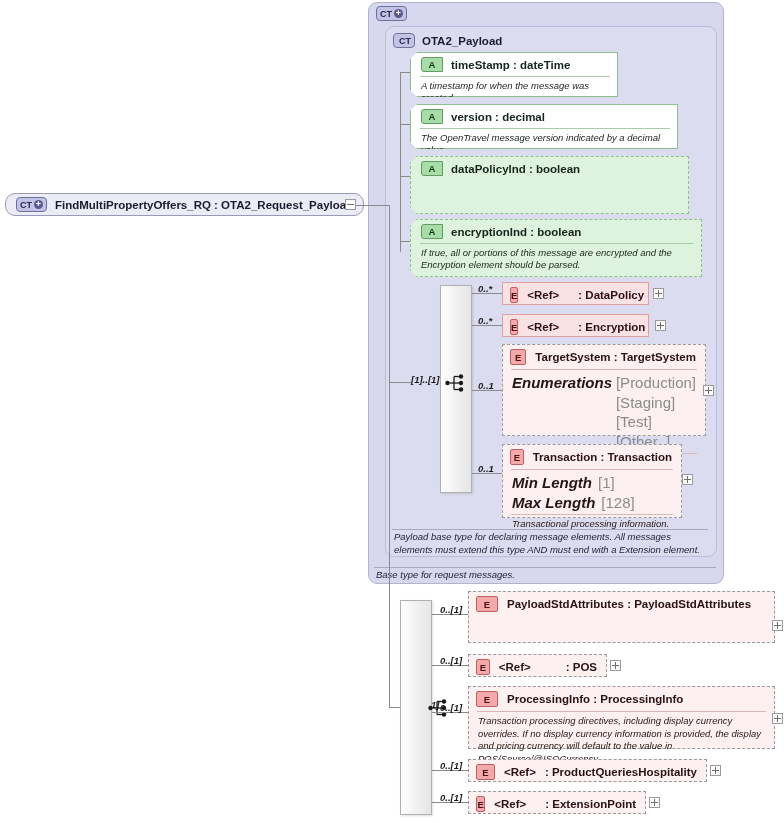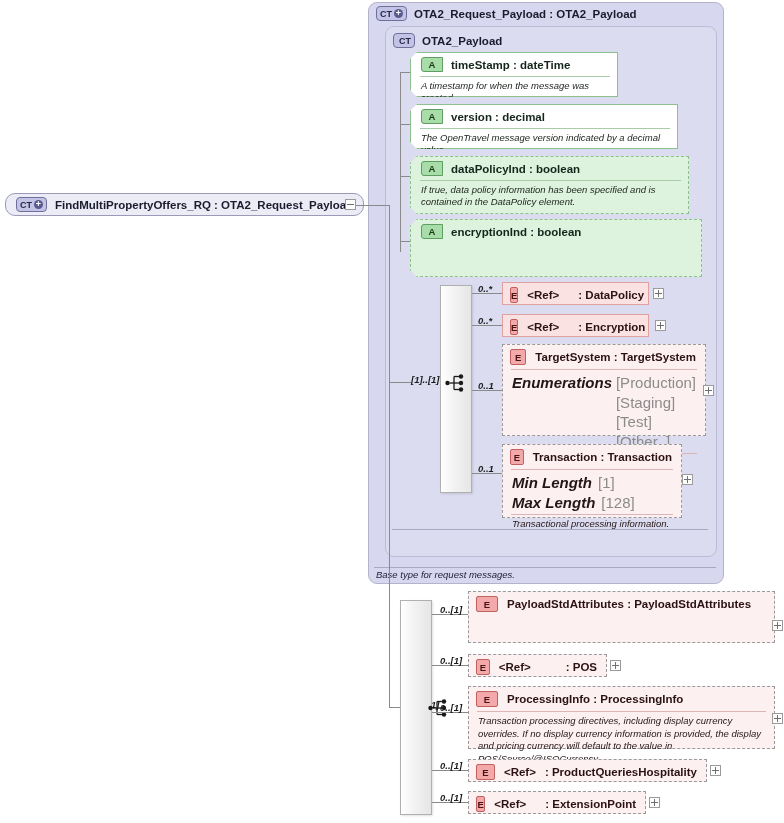--- a/index.html
+++ b/index.html
@@ -173,33 +173,34 @@
 <body>
 
 <div id="canvas">
 
   <div class="ct-box" style="left:368px; top:2px; width:356px; height:582px;"></div>
   <div class="ct-title" style="left:376px; top:6px;">
     <span class="badge ct-plus">
       <span>CT</span>
         <span class="plusglyph">+</span>
     </span>
-    <span>OTA2_Request_Payload : OTA2_Payload</span>
   </div>
   <div class="ct-doc-rule" style="left:374px; top:567px; width:342px;"></div>
   <div class="ct-doc" style="left:376px; top:569px; width:340px;">Base type for request messages.</div>
 
   <div class="ct-box inner" style="left:385px; top:26px; width:332px; height:531px;"></div>
   <div class="ct-title" style="left:393px; top:33px;">
     <span class="badge">
         <span>CT</span>
       </span>
     <span>OTA2_Payload</span>
   </div>
   <div class="ct-doc-rule" style="left:392px; top:529px; width:316px;"></div>
+  <div class="ct-doc" style="left:394px; top:531px; width:315px;">Payload base type for declaring message elements. All messages
+elements must extend this type AND must end with a Extension element.</div>
 
   <div class="root-node" style="left:5px; top:193px;">
     <span class="badge ct-plus">
       <span>CT</span>
         <span class="plusglyph">+</span>
     </span>
     <span>FindMultiPropertyOffers_RQ : OTA2_Request_Payload</span>
   </div>
   <div class="pm-box" style="left:345px; top:199px;"></div>
 
@@ -228,28 +229,28 @@
       <span>version   : decimal</span>
     </div>
     <div class="attr-doc">The OpenTravel message version indicated by a decimal value.</div>
   </div>
 
   <div class="attr-box dashed" style="left:410px; top:156px; width:279px; height:58px;">
     <div class="attr-head">
       <span class="attr-badge">A</span>
       <span>dataPolicyInd : boolean</span>
     </div>
-    <div class="attr-doc">If true, data policy information has been specified and is contained in the DataPolicy element.</div>
   </div>
 
   <div class="attr-box dashed" style="left:410px; top:219px; width:292px; height:58px;">
     <div class="attr-head">
       <span class="attr-badge">A</span>
       <span>encryptionInd : boolean</span>
     </div>
+    <div class="attr-doc">If true, all or portions of this message are encrypted and the Encryption element should be parsed.</div>
   </div>
 
   <div class="card" style="left:411px; top:374px;">[1]..[1]</div>
   <div class="seq-bar" style="left:440px; top:285px; width:32px; height:208px;"></div>
   <svg class="seq-icon" style="left:445px; top:373px;" viewBox="0 0 22 20">
     <circle cx="2.5" cy="10" r="2.2" fill="#1a1a1a"></circle>
     <line x1="4.5" y1="10" x2="9" y2="10" stroke="#1a1a1a" stroke-width="1.3"></line>
     <line x1="9" y1="3.5" x2="9" y2="16.5" stroke="#1a1a1a" stroke-width="1.3"></line>
     <line x1="9" y1="3.5" x2="14" y2="3.5" stroke="#1a1a1a" stroke-width="1.3"></line>
     <line x1="9" y1="10" x2="14" y2="10" stroke="#1a1a1a" stroke-width="1.3"></line>

